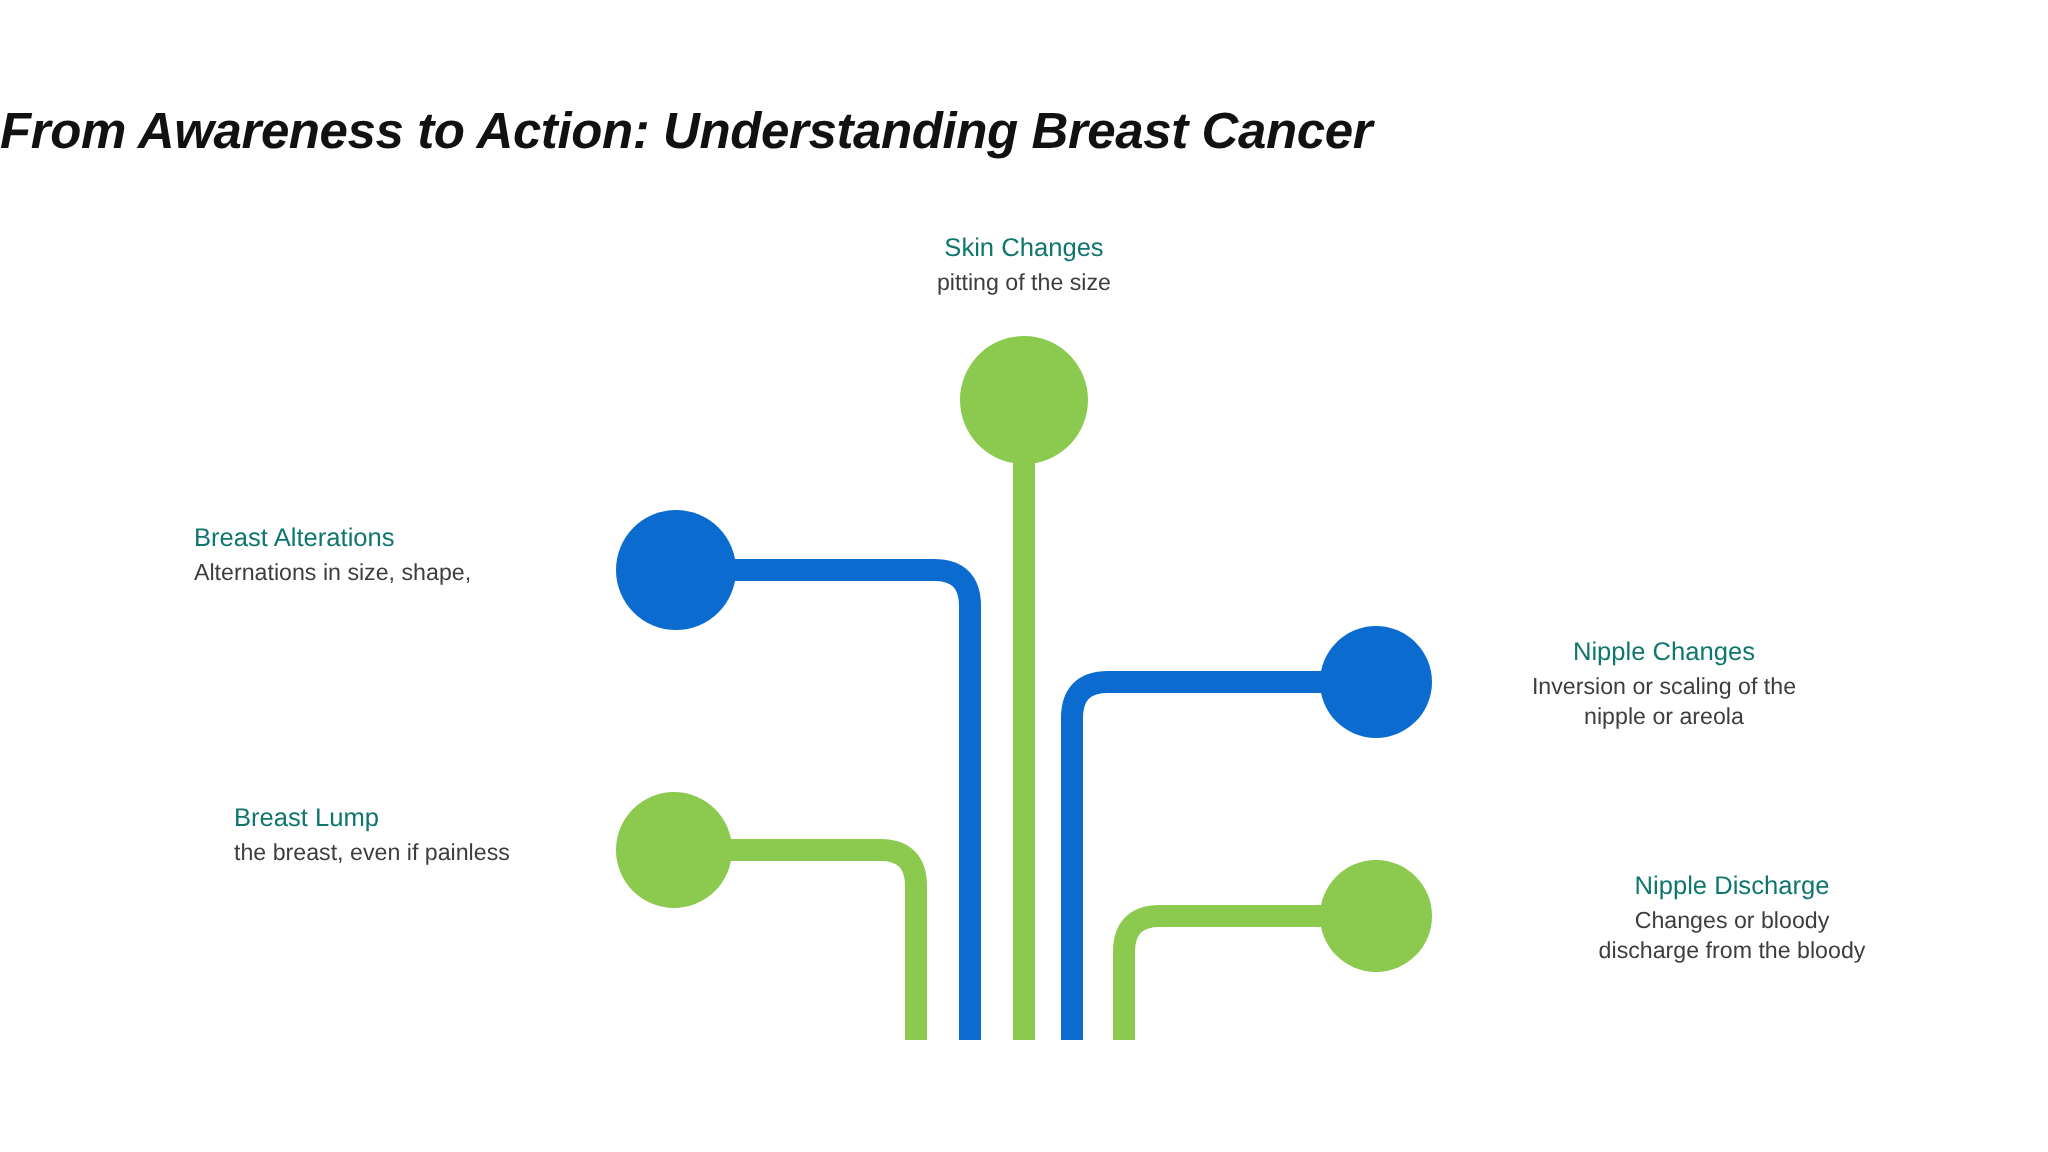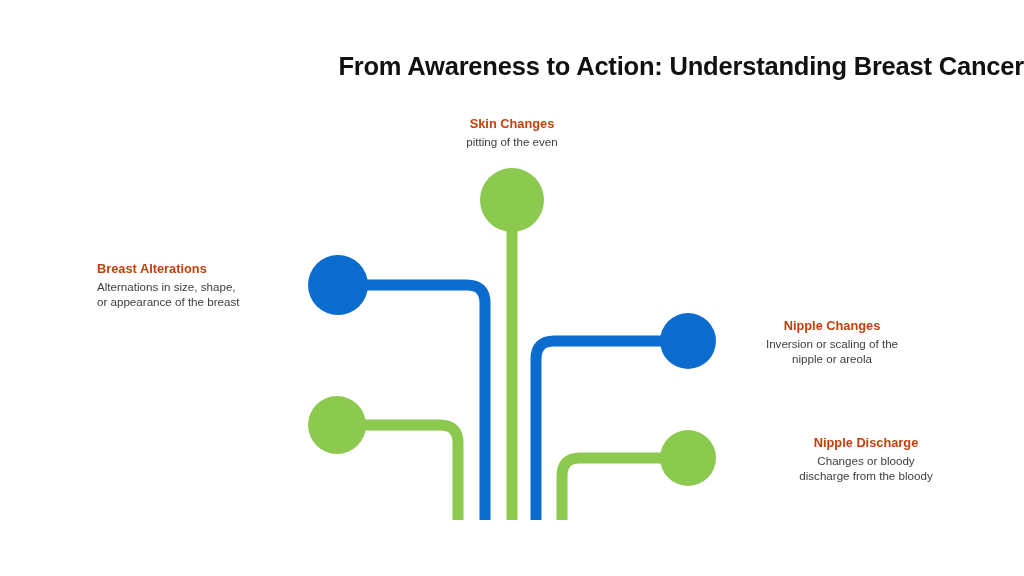--- a/index.html
+++ b/index.html
@@ -18,44 +18,45 @@
     height: 576px;
     background: #ffffff;
   }
 
   
   #title {
     position: absolute;
     top: 52px;
     left: 0;
     width: 1024px;
-    text-align: right;
+    text-align: left;
     font-size: 25.5px;
     font-weight: bold;
     color: #111111;
     letter-spacing: -0.2px;
+    font-style: italic;
   }
 
   
   #diagram {
     position: absolute;
     top: 0;
     left: 0;
     width: 1024px;
     height: 576px;
   }
 
   
   .callout {
     position: absolute;
   }
   .callout .c-title {
     font-size: 12.8px;
-    font-weight: bold;
-    color: #c2410c;
+    font-weight: normal;
+    color: #0f766e;
     line-height: 1.32;
     white-space: nowrap;
   }
   .callout .c-desc {
     font-size: 11.6px;
     font-weight: normal;
     color: #3d3d3d;
     line-height: 1.32;
     margin-top: 1px;
   }
@@ -97,42 +98,43 @@
     <circle cx="688" cy="341" r="28" fill="#0b6bce"></circle>
 
     <circle cx="337" cy="425" r="29" fill="#8bc94f"></circle>
 
     <circle cx="688" cy="458" r="28" fill="#8bc94f"></circle>
   </svg>
 
   <div class="callout align-center" id="callout-skin-changes">
     <div class="c-title">Skin Changes</div>
     <div class="c-desc">
-      <div>pitting of the even</div>
+      <div>pitting of the size</div>
     </div>
   </div>
 
   <div class="callout align-right" id="callout-breast-alterations">
     <div class="c-title">Breast Alterations</div>
     <div class="c-desc">
       <div>Alternations in size, shape,</div>
-      <div>or appearance of the breast</div>
     </div>
   </div>
 
   <div class="callout align-left" id="callout-nipple-changes">
     <div class="c-title">Nipple Changes</div>
     <div class="c-desc">
       <div>Inversion or scaling of the</div>
       <div>nipple or areola</div>
     </div>
   </div>
 
   <div class="callout align-right" id="callout-breast-lump">
+    <div class="c-title">Breast Lump</div>
     <div class="c-desc">
+      <div>the breast, even if painless</div>
     </div>
   </div>
 
   <div class="callout align-left" id="callout-nipple-discharge">
     <div class="c-title">Nipple Discharge</div>
     <div class="c-desc">
       <div>Changes or bloody</div>
       <div>discharge from the bloody</div>
     </div>
   </div>

